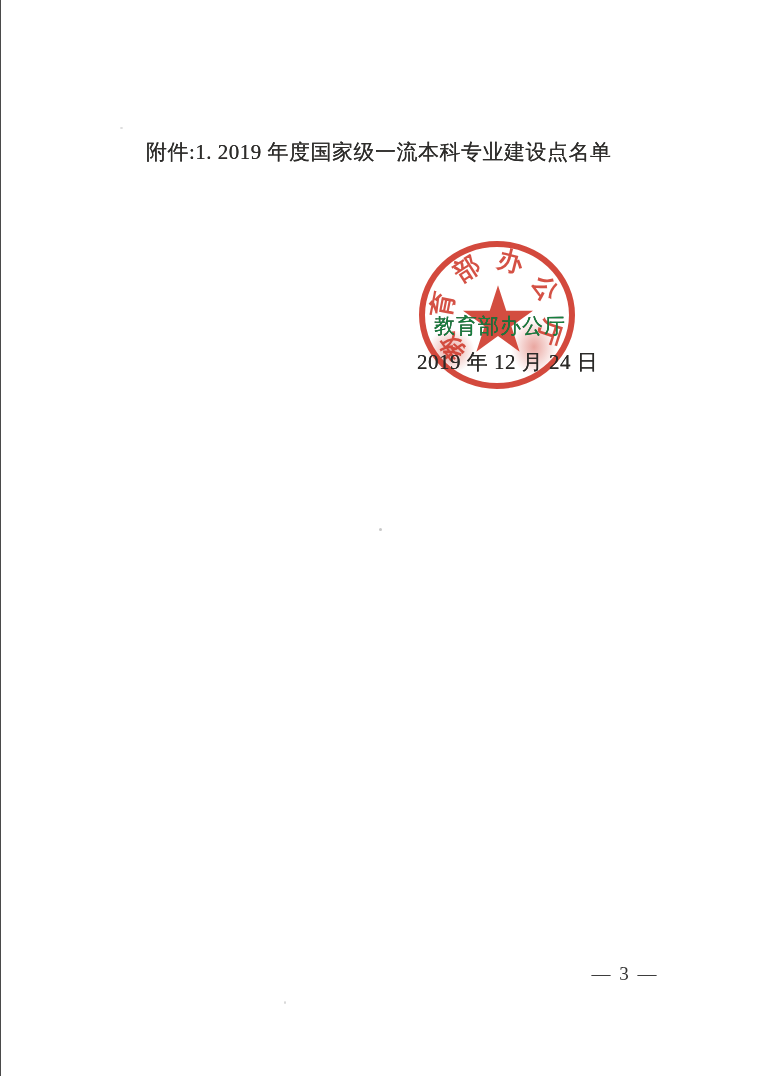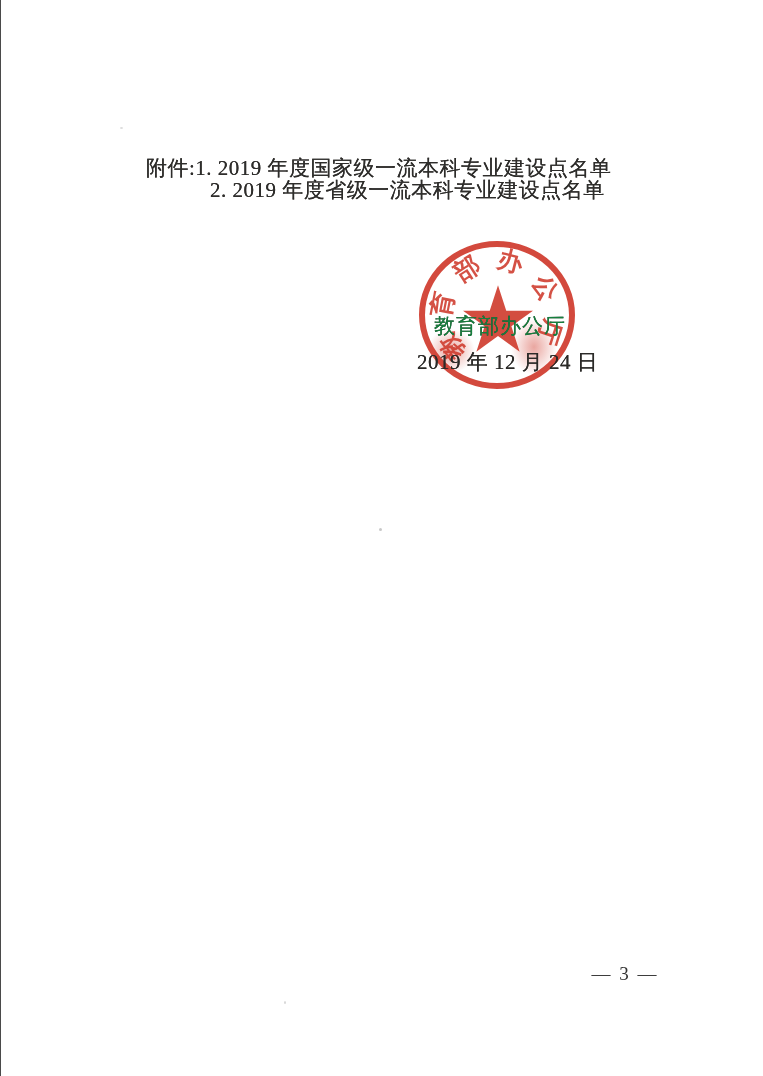--- a/index.html
+++ b/index.html
@@ -30,21 +30,21 @@
   .speck.s3 { left: 284px; top: 1001px; width: 2px; height: 3px; opacity: .4; }
 
   .attachment-line {
     position: absolute;
     font-size: 21px;
     letter-spacing: 0.5px;
     white-space: nowrap;
     color: #2e2d2b;
     text-shadow: 0 0 0.4px #2e2d2b;
   }
-  .attachment-line.l1 { left: 146px; top: 138px; margin-top: 16px; }
+  .attachment-line.l1 { left: 146px; top: 138px; }
   .attachment-line.l2 { left: 210px; top: 176px; }
 
   
   .seal {
     position: absolute;
     left: 419px; top: 241px;
     width: 156px; height: 148px;
   }
   .seal-ring {
     position: absolute;
@@ -125,21 +125,20 @@
 <div class="page">
 
   <div class="scan-edge-left"></div>
 
   <div class="speck s1"></div>
   <div class="speck s2"></div>
   <div class="speck s3"></div>
 
   <div class="attachment-line l1">附件:1. 2019 年度国家级一流本科专业建设点名单</div>
 
-  <div class="attachment-line l2">2. 2019 年度省级一流本科专业建设点名单</div>
 
   <div class="seal">
     <div class="seal-ring"></div>
     <div class="seal-smudge sm1"></div>
     <div class="seal-smudge sm2"></div>
     <svg class="seal-star" viewBox="0 0 100 95" xmlns="http://www.w3.org/2000/svg">
       <polygon points="50,0 61.8,36.3 100,36.3 69.1,58.7 80.9,95 50,72.6 19.1,95 30.9,58.7 0,36.3 38.2,36.3" fill="#cf3a2c"></polygon>
     </svg>
     <span class="ring-char rc0">教</span>
     <span class="ring-char rc1">育</span>

